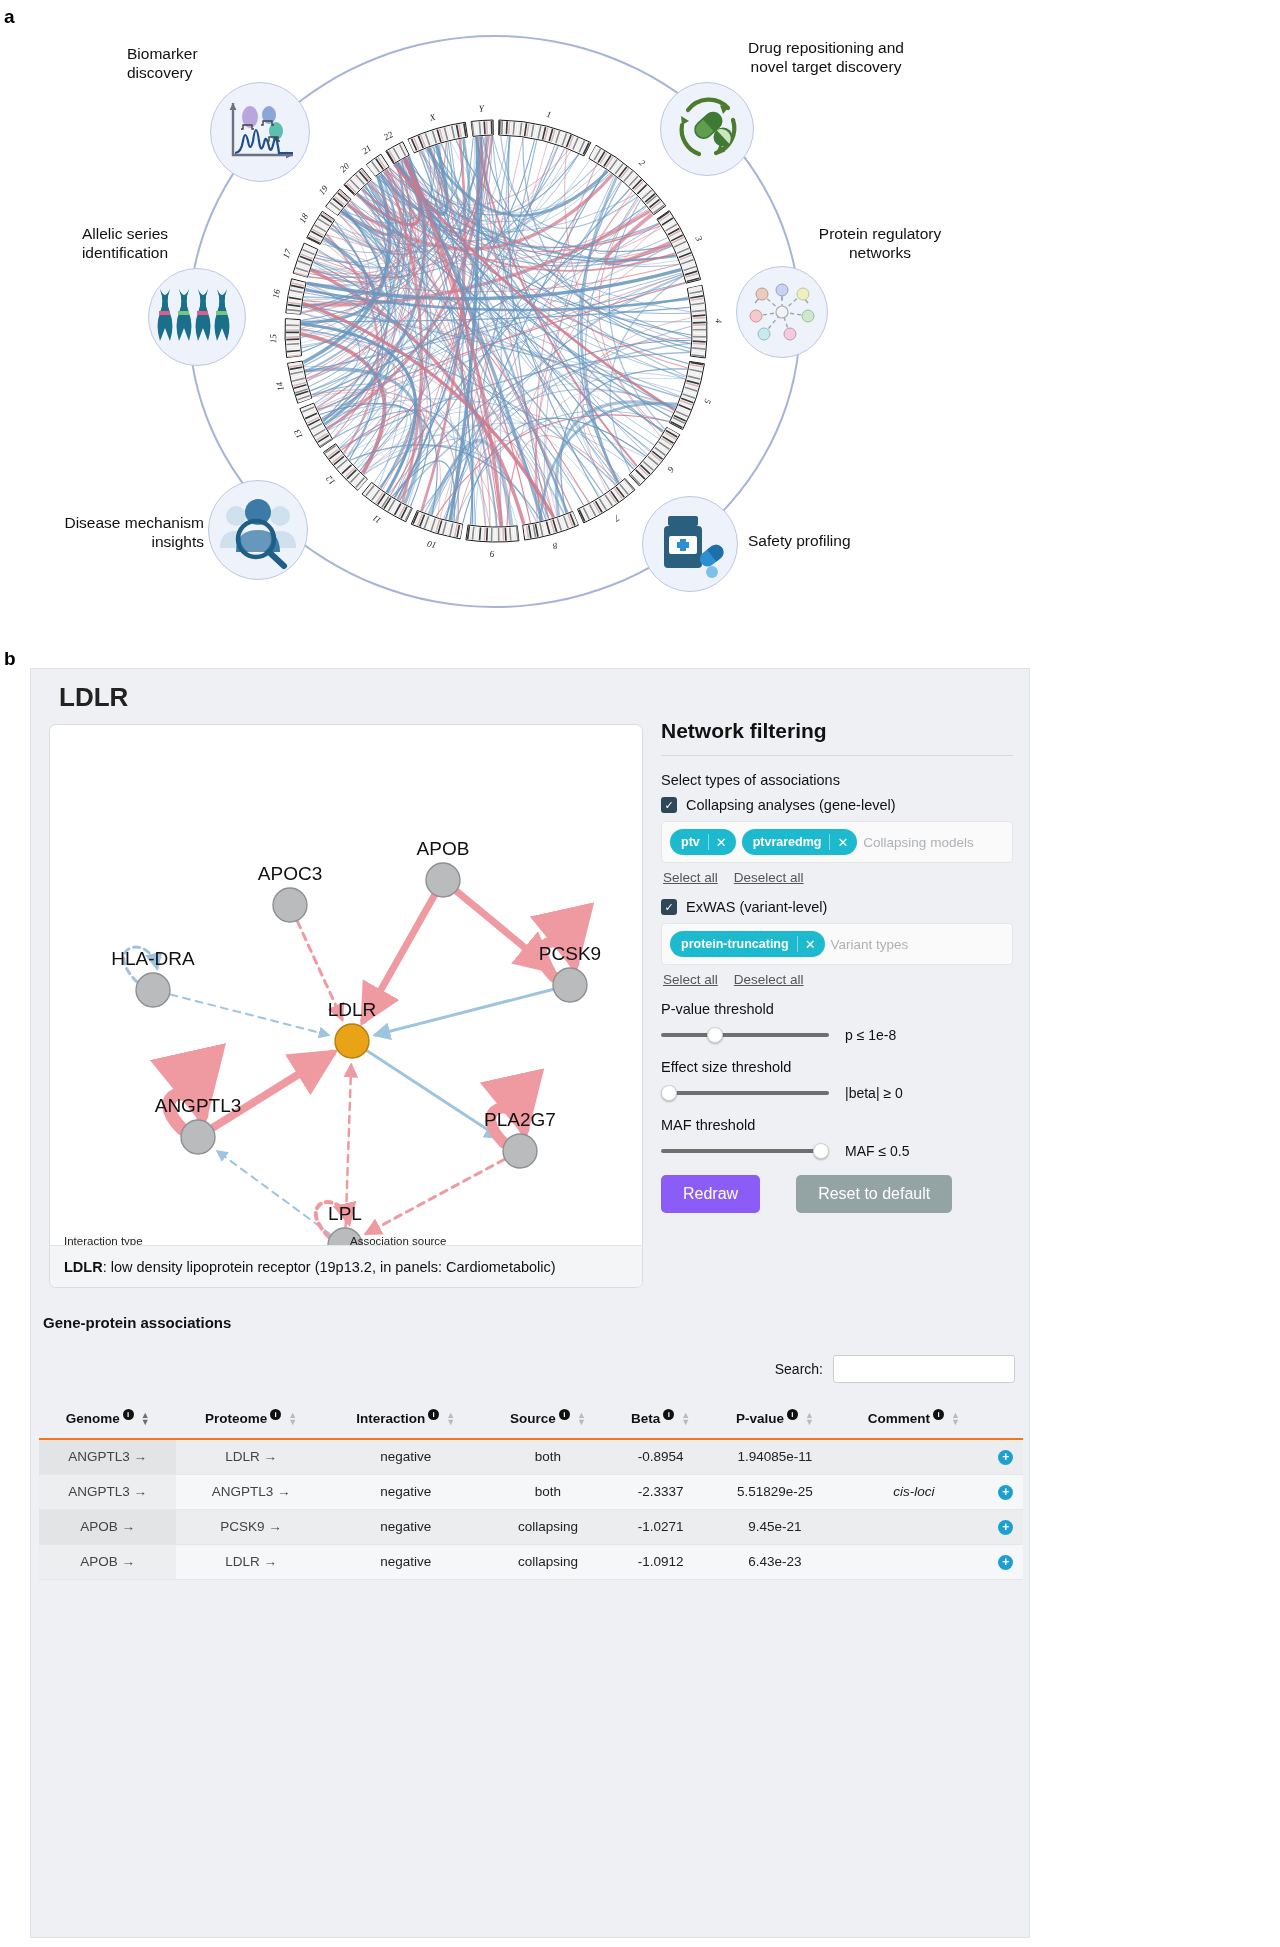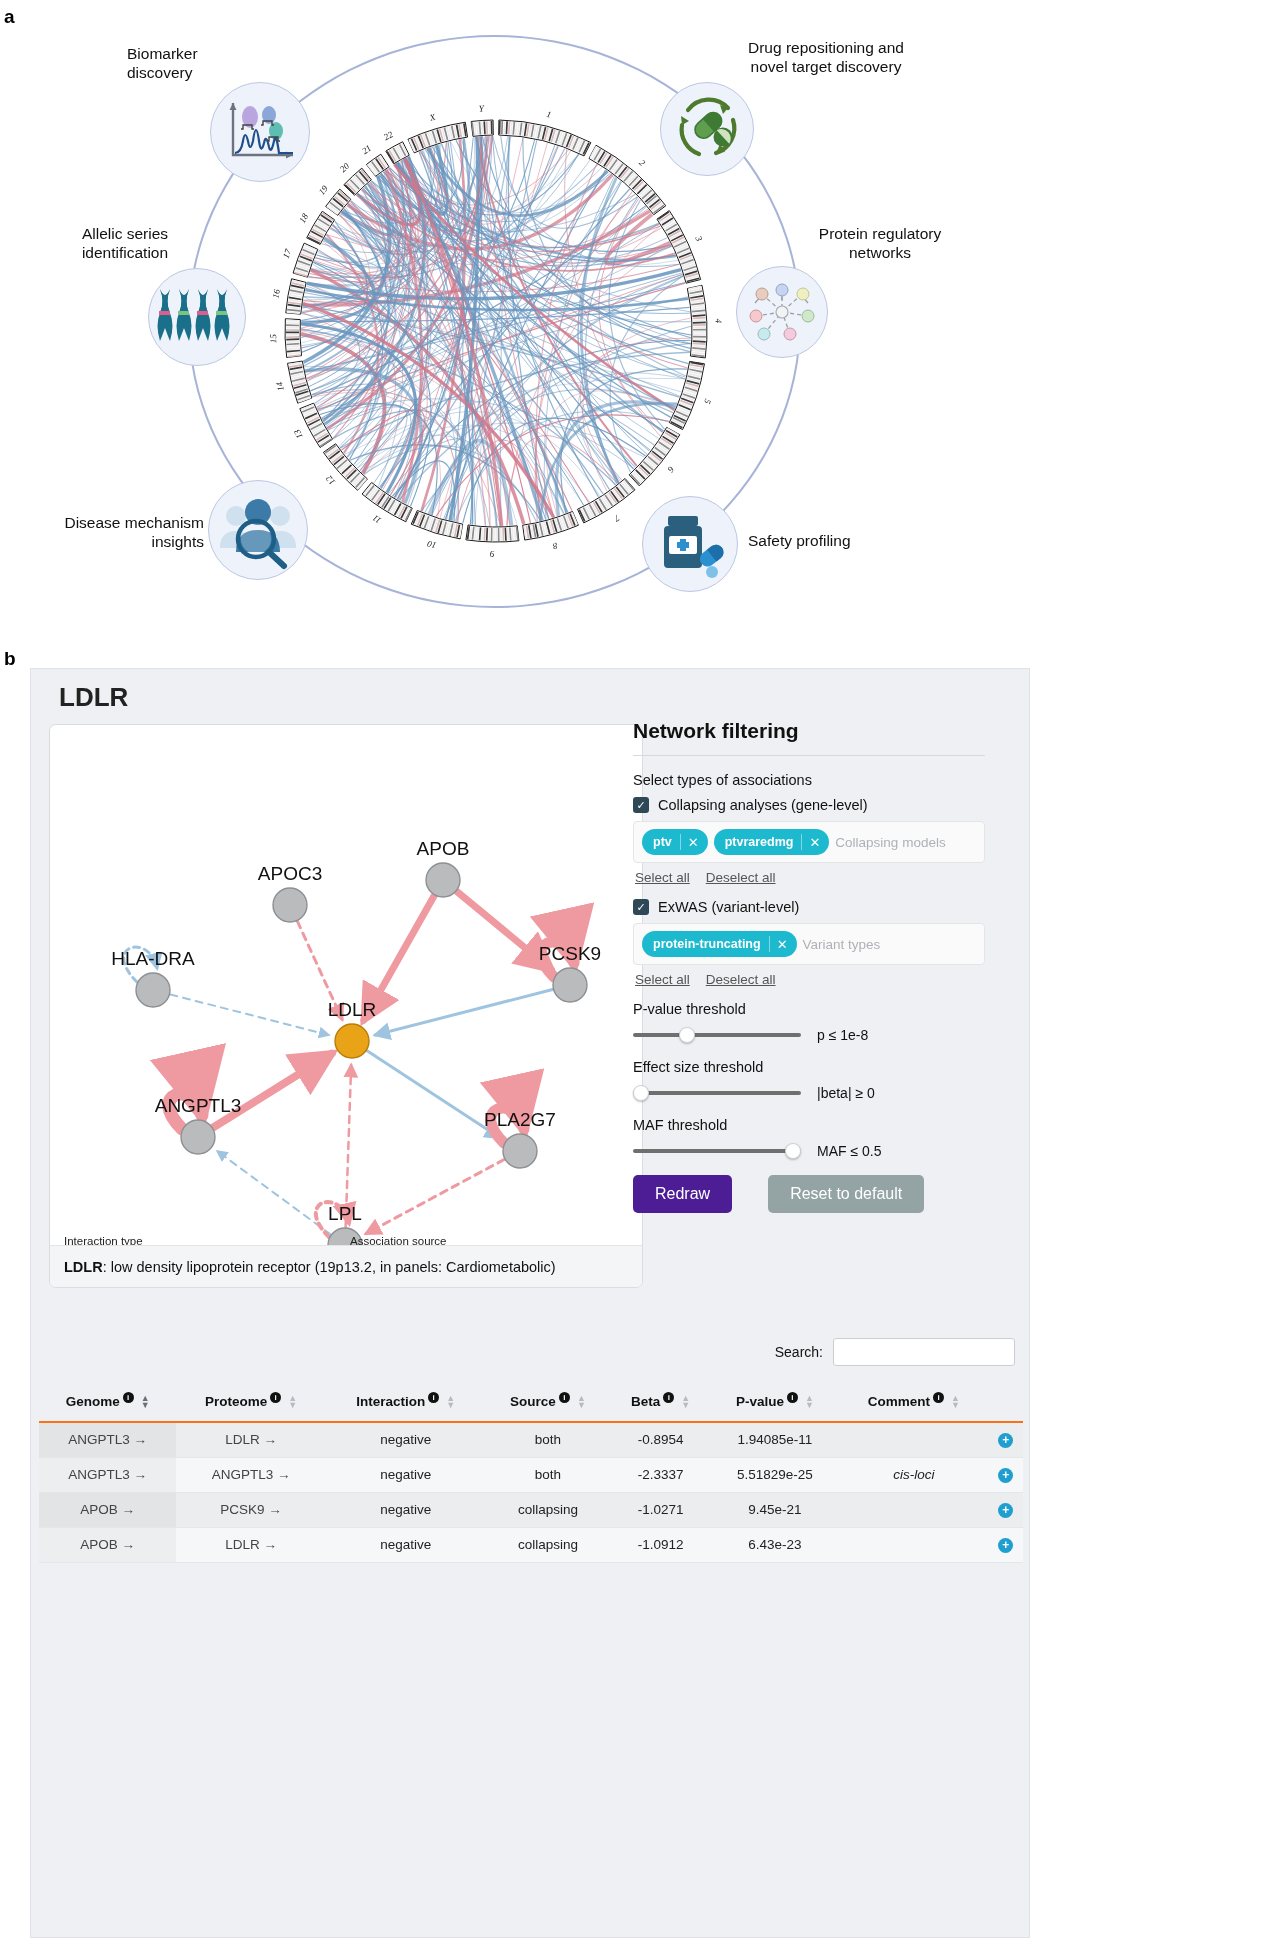--- a/index.html
+++ b/index.html
@@ -106,21 +106,21 @@
   #gene-caption{
     position:absolute; left:0; bottom:0; width:100%; height:42px;
     background:#f4f5f7; border-top:1px solid #e2e5e8;
     display:flex; align-items:center; padding-left:14px;
     font-size:14.5px; color:#111;
   }
   #gene-caption b{ font-weight:bold; }
 
   
   #filter-panel{
-    position:absolute; left:602px; top:50px; width:352px;
+    position:absolute; left:630px; top:50px; width:352px;
   }
   #filter-title{ font-size:21px; font-weight:bold; color:#111; }
   #filter-rule{ height:1px; background:#d7dadd; margin:12px 0 16px 0; }
   .filter-sub{ font-size:14.5px; color:#111; margin-bottom:9px; }
 
   .check-row{ display:flex; align-items:center; gap:9px; margin-bottom:8px; }
   .checkbox{
     width:16px; height:16px; border-radius:3px; background:#2f4858;
     display:flex; align-items:center; justify-content:center;
     color:#fff; font-size:11px; line-height:1; flex:none;
@@ -162,21 +162,21 @@
     box-shadow:0 1px 2px rgba(0,0,0,.25);
   }
   .slider-val{ font-size:14px; color:#111; white-space:nowrap; }
 
   .btn-row{ display:flex; gap:36px; margin-top:10px; }
   .btn{
     border:none; border-radius:5px; color:#fff;
     font-size:16px; font-family:inherit;
     height:38px; padding:0 22px; cursor:pointer;
   }
-  #btn-redraw{ background:#4c1d95; }
+  #btn-redraw{ background:#8b5cf6; }
   #btn-reset{ background:#94a3a3; }
 
   
   #table-section{
     position:absolute; left:8px; top:645px; width:984px;
   }
   #table-title{
     font-size:15px; font-weight:bold; color:#111; margin-left:4px;
   }
   #search-row{
@@ -1369,20 +1369,21 @@
       <span class="slider-val">MAF ≤ 0.5</span>
     </div>
 
     <div class="btn-row">
       <button class="btn" id="btn-redraw">Redraw</button>
       <button class="btn" id="btn-reset">Reset to default</button>
     </div>
   </div>
 
   <div id="table-section">
+    <div id="table-title">Gene-protein associations</div>
 
     <div id="search-row">
       <span id="search-label">Search:</span>
       <input id="search-input" type="text" value="" style="">
     </div>
 
     <table>
       <thead>
         <tr>
           <th><span>Genome</span><span class="info-i">i</span><span class="sort-ar active">▲<br>▼</span></th>

